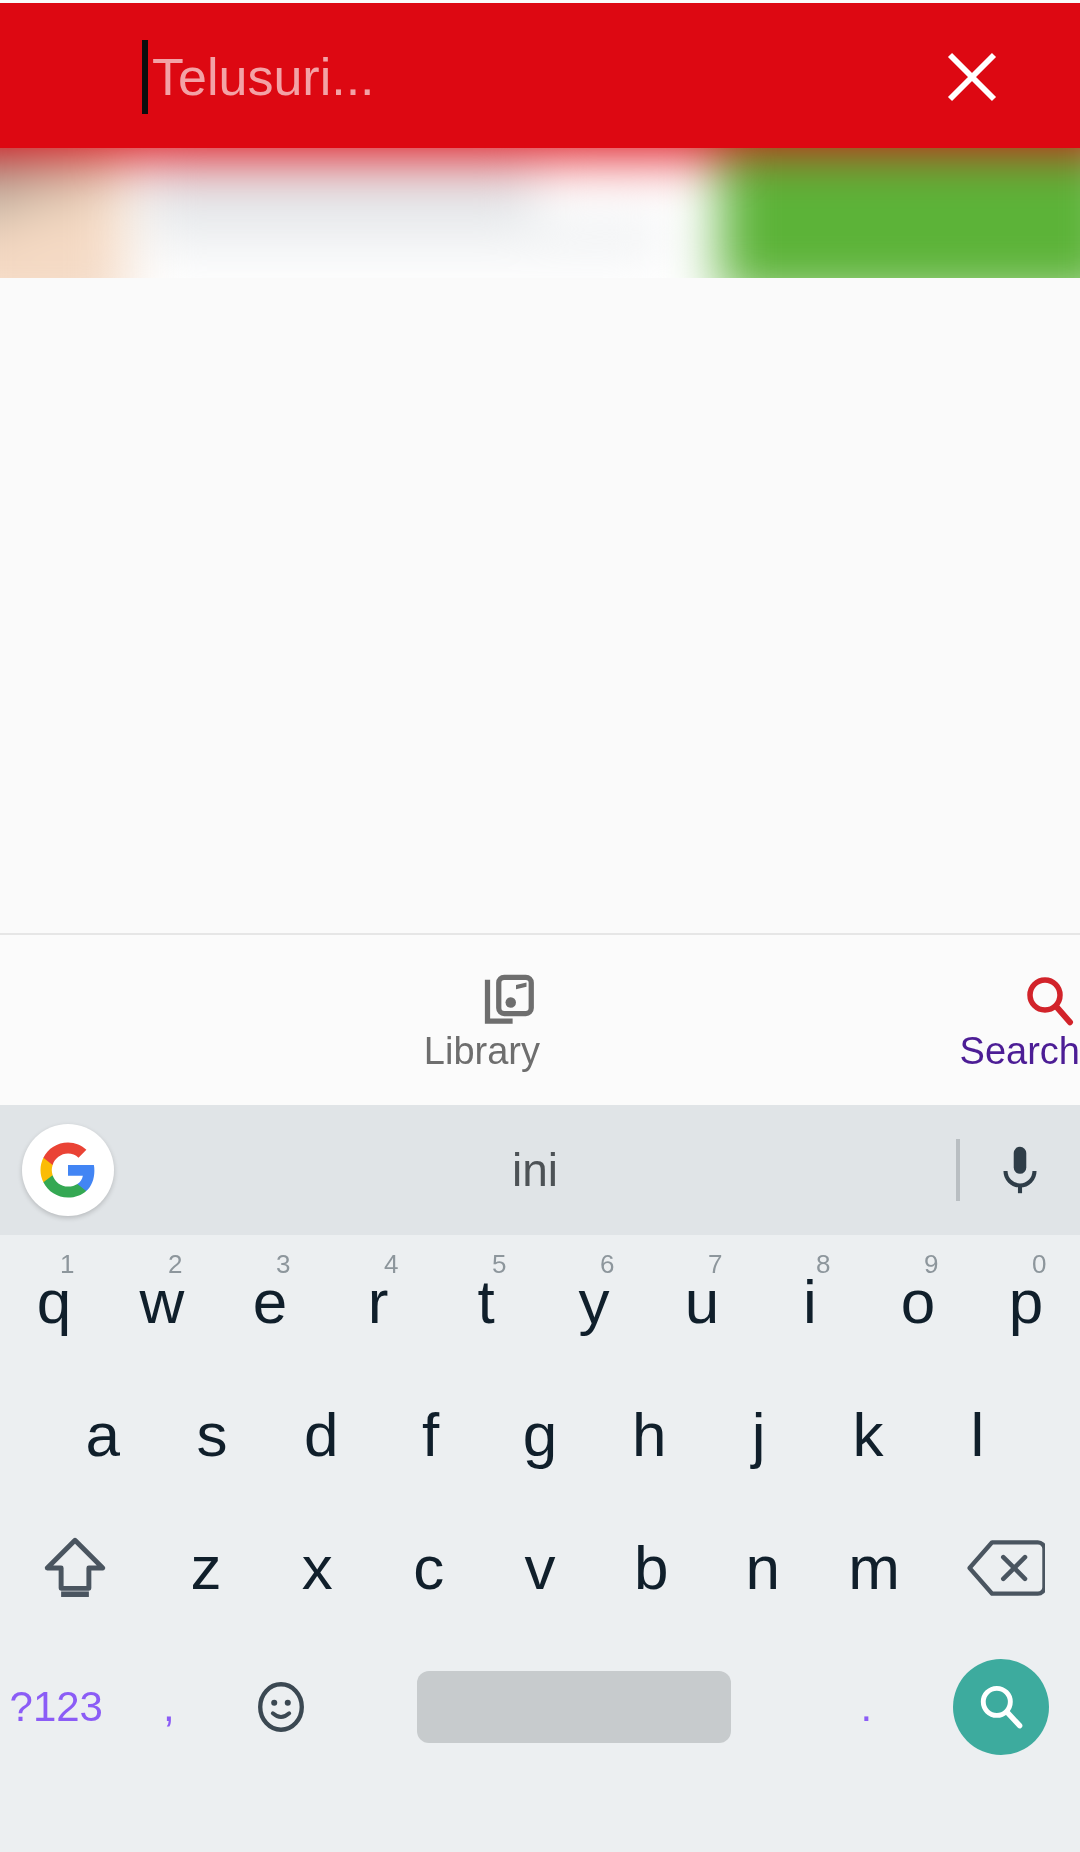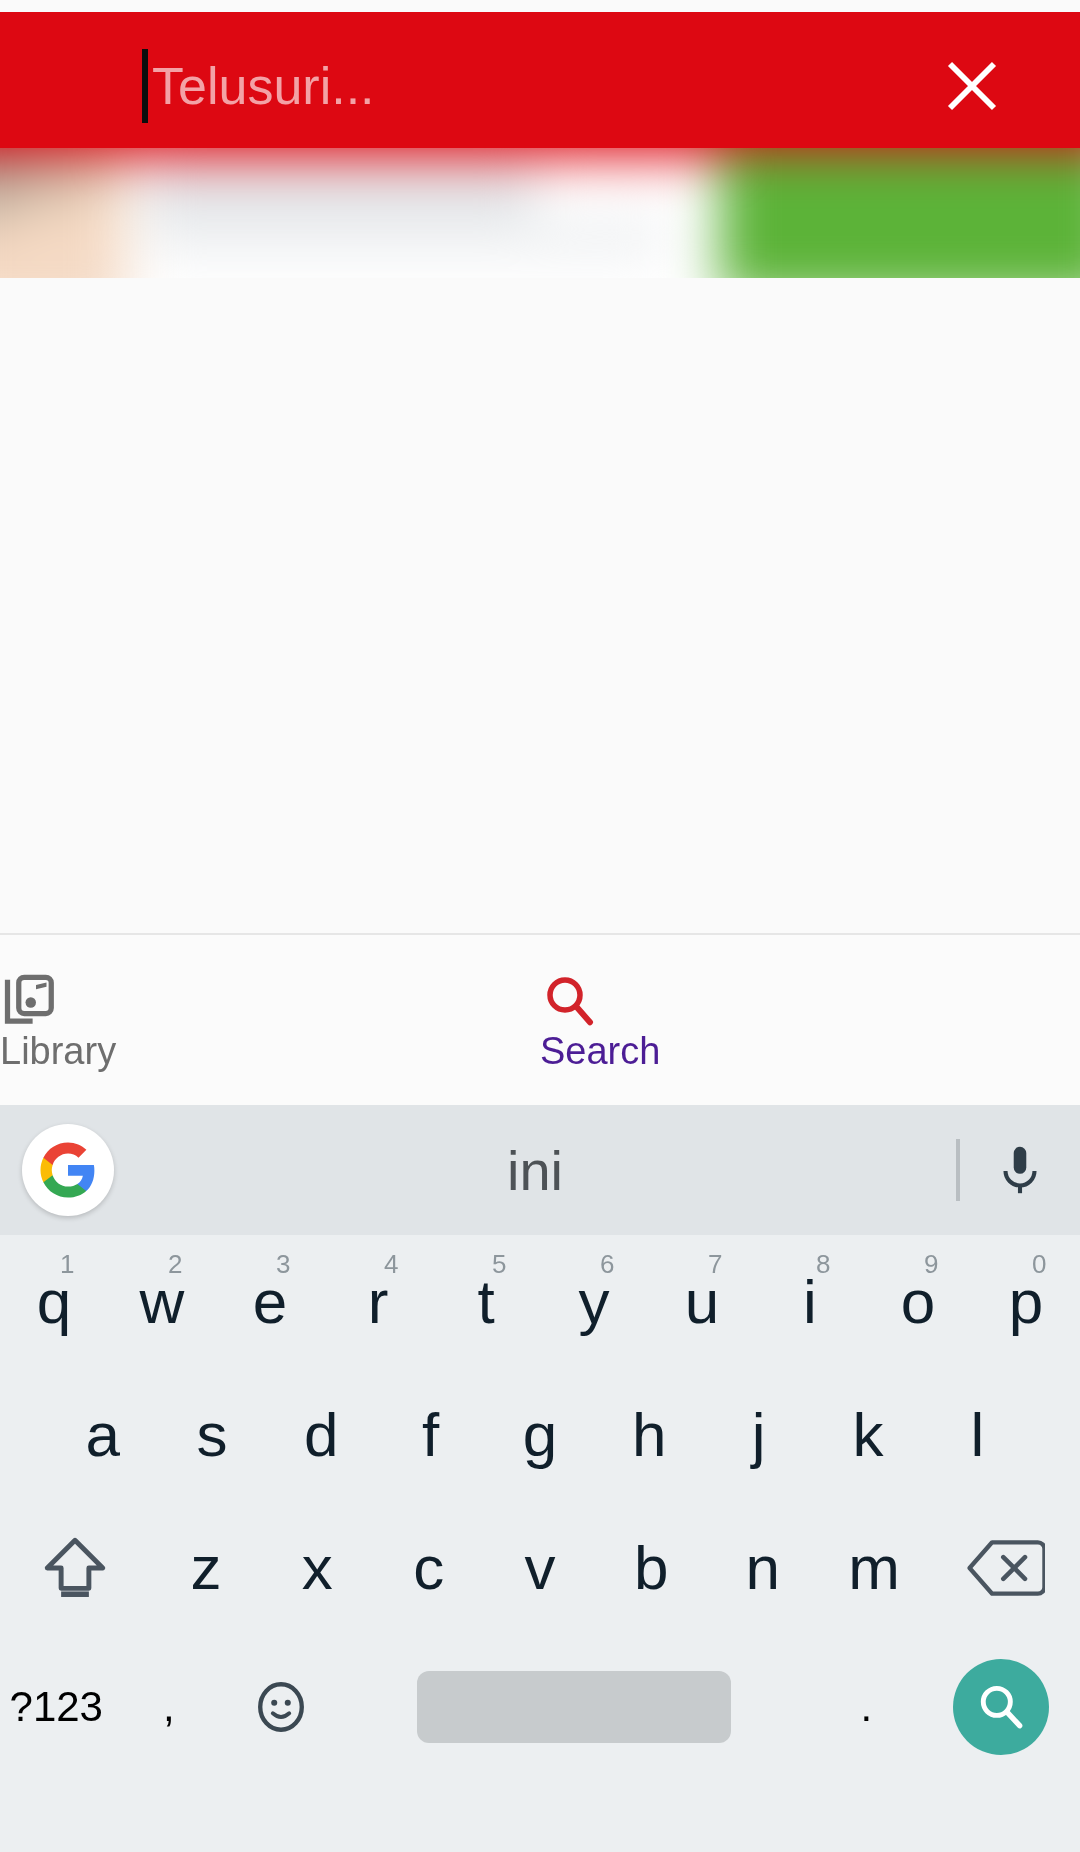--- a/index.html
+++ b/index.html
@@ -6,21 +6,21 @@
   html, body {
     width:1080px; height:1852px;
     font-family:"Liberation Sans", sans-serif;
     background:#fafafa;
     overflow:hidden;
   }
   #app { position:relative; width:1080px; height:1852px; }
 
   
   .searchbar {
-    position:absolute; left:0; top:12px; width:1080px; height:148px;
+    position:absolute; left:0; top:3px; width:1080px; height:148px;
     background:#dd0812;
     display:flex; align-items:center;
   }
   .caret {
     width:6px; height:74px; background:#0d0d0d;
     margin-left:142px; flex:0 0 auto;
   }
   .search-placeholder {
     font-size:52px; color:#f3a2a6; letter-spacing:0px;
     margin-left:4px; line-height:1; white-space:nowrap;
@@ -67,39 +67,39 @@
 
   
   .tabbar {
     position:absolute; left:0; top:933px; width:1080px; height:172px;
     background:#fbfbfb;
     border-top:2px solid #e6e6e6;
     display:flex;
   }
   .tab {
     flex:1 1 0; display:flex; flex-direction:column;
-    align-items:flex-start; justify-content:center; 
+    align-items:flex-end; justify-content:center; 
   }
   .tab-icon { height:62px; display:flex; align-items:center; justify-content:center; }
   .tab-label { font-size:38px; line-height:1; }
   .tab.inactive .tab-label { color:#6e6e6e; }
   .tab.active .tab-label { color:#4c1d95; }
 
   
   .sugg-strip {
     position:absolute; left:0; top:1105px; width:1080px; height:130px;
     background:#e0e4e7; display:flex; align-items:center;
   }
   .g-logo {
     width:92px; height:92px; border-radius:50%;
     background:#ffffff; margin-left:22px;
     display:flex; align-items:center; justify-content:center;
     box-shadow:0 2px 5px rgba(0,0,0,.18); flex:0 0 auto;
   }
-  .sugg { flex:1 1 0; text-align:center; font-size:56px; color:#4d5256; }
+  .sugg { flex:1 1 0; text-align:center; font-size:46px; color:#4d5256; }
   .sugg-div { width:2px; height:62px; background:#b9bec2; flex:0 0 auto; }
   .mic-btn {
     width:120px; flex:0 0 auto;
     display:flex; align-items:center; justify-content:center;
   }
 
   
   .keyboard {
     position:absolute; left:0; top:1235px; width:1080px; height:617px;
     background:#eceff1;
@@ -109,21 +109,21 @@
   .key {
     flex:1 1 0; height:100%; position:relative;
     display:flex; align-items:center; justify-content:center;
     font-size:62px; color:#101f2b; font-weight:400;
   }
   .key .num {
     position:absolute; top:14px; left:50%; transform:translateX(6px);
     font-size:26px; color:#8d969c; font-weight:400;
   }
   .krow.r2 { padding:0 48px; }
-  .key.sym { font-size:42px; color:#000000; }
+  .key.sym { font-size:42px; color:#8b5cf6; }
   .spacebar-wrap { flex:4.2 1 0; height:100%; display:flex; align-items:center; justify-content:center; }
   .spacebar {
     width:314px; height:72px; border-radius:12px; background:#c7cbcd;
   }
   .enter-wrap { flex:1.4 1 0; height:100%; display:flex; align-items:center; justify-content:center; }
   .enter-key {
     width:96px; height:96px; border-radius:50%; background:#3dab9e;
     display:flex; align-items:center; justify-content:center;
   }
   .shift-wrap, .bksp-wrap {

